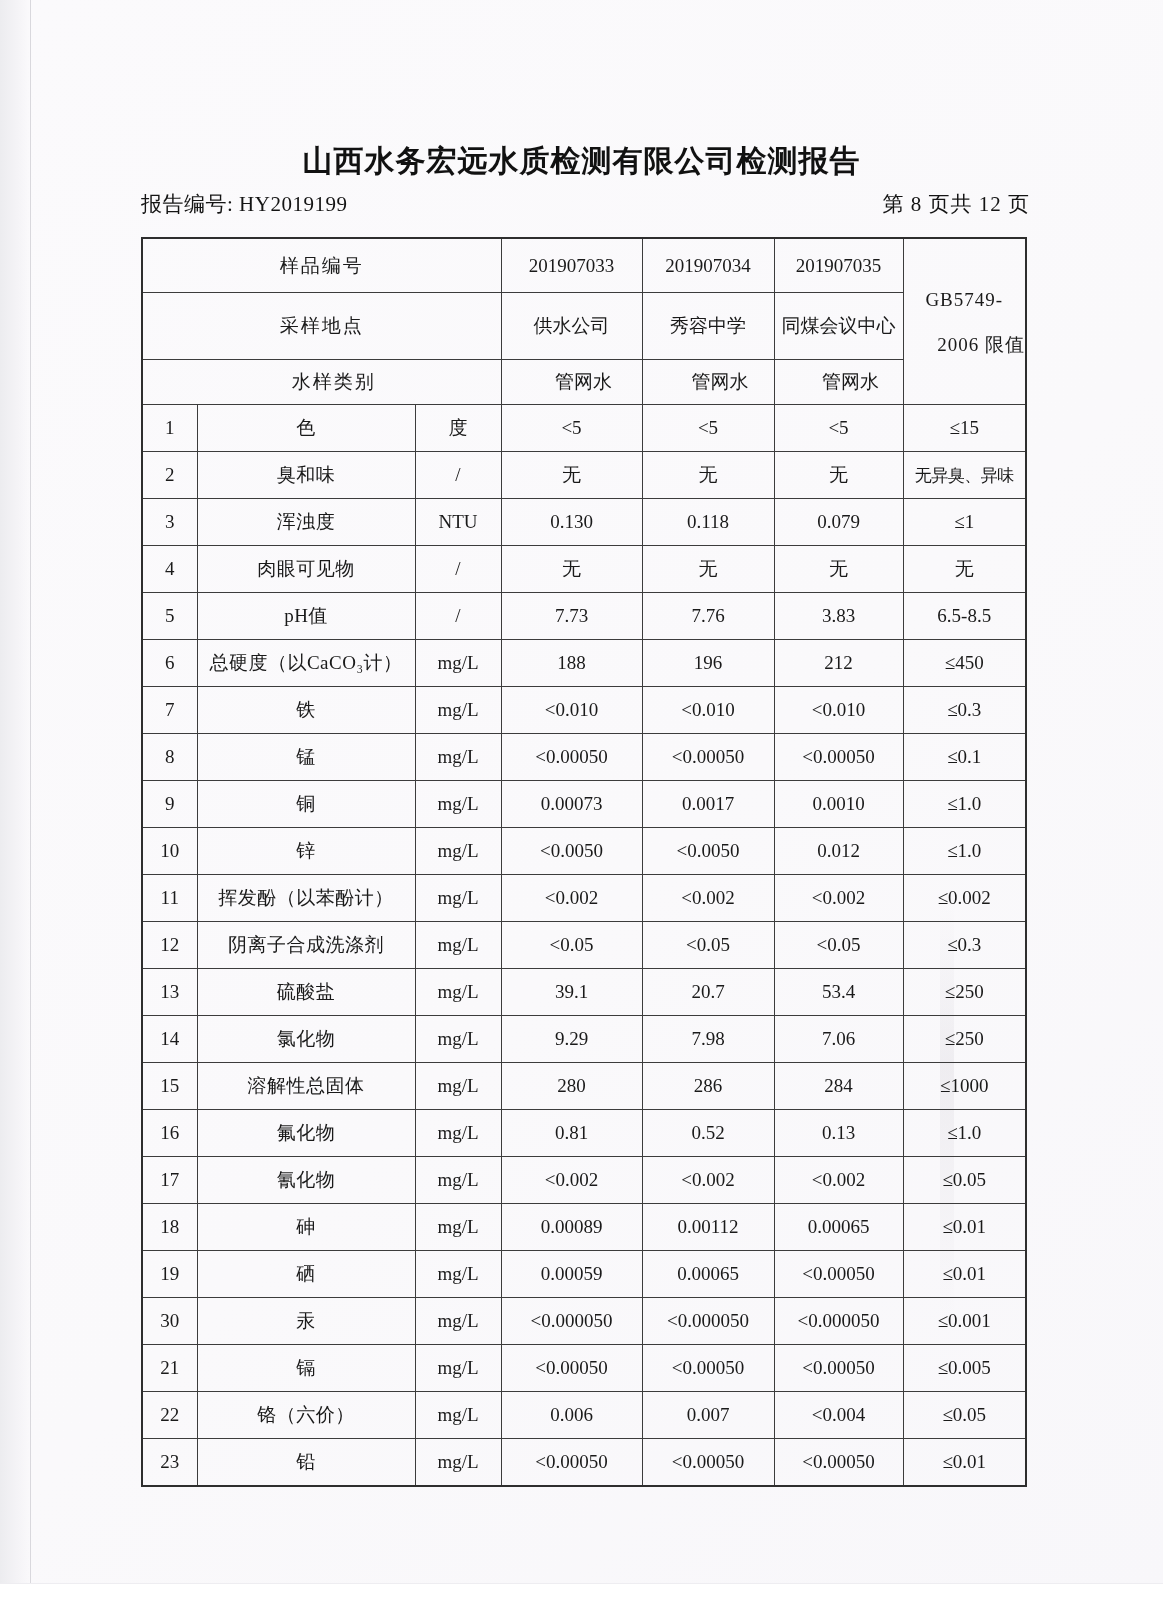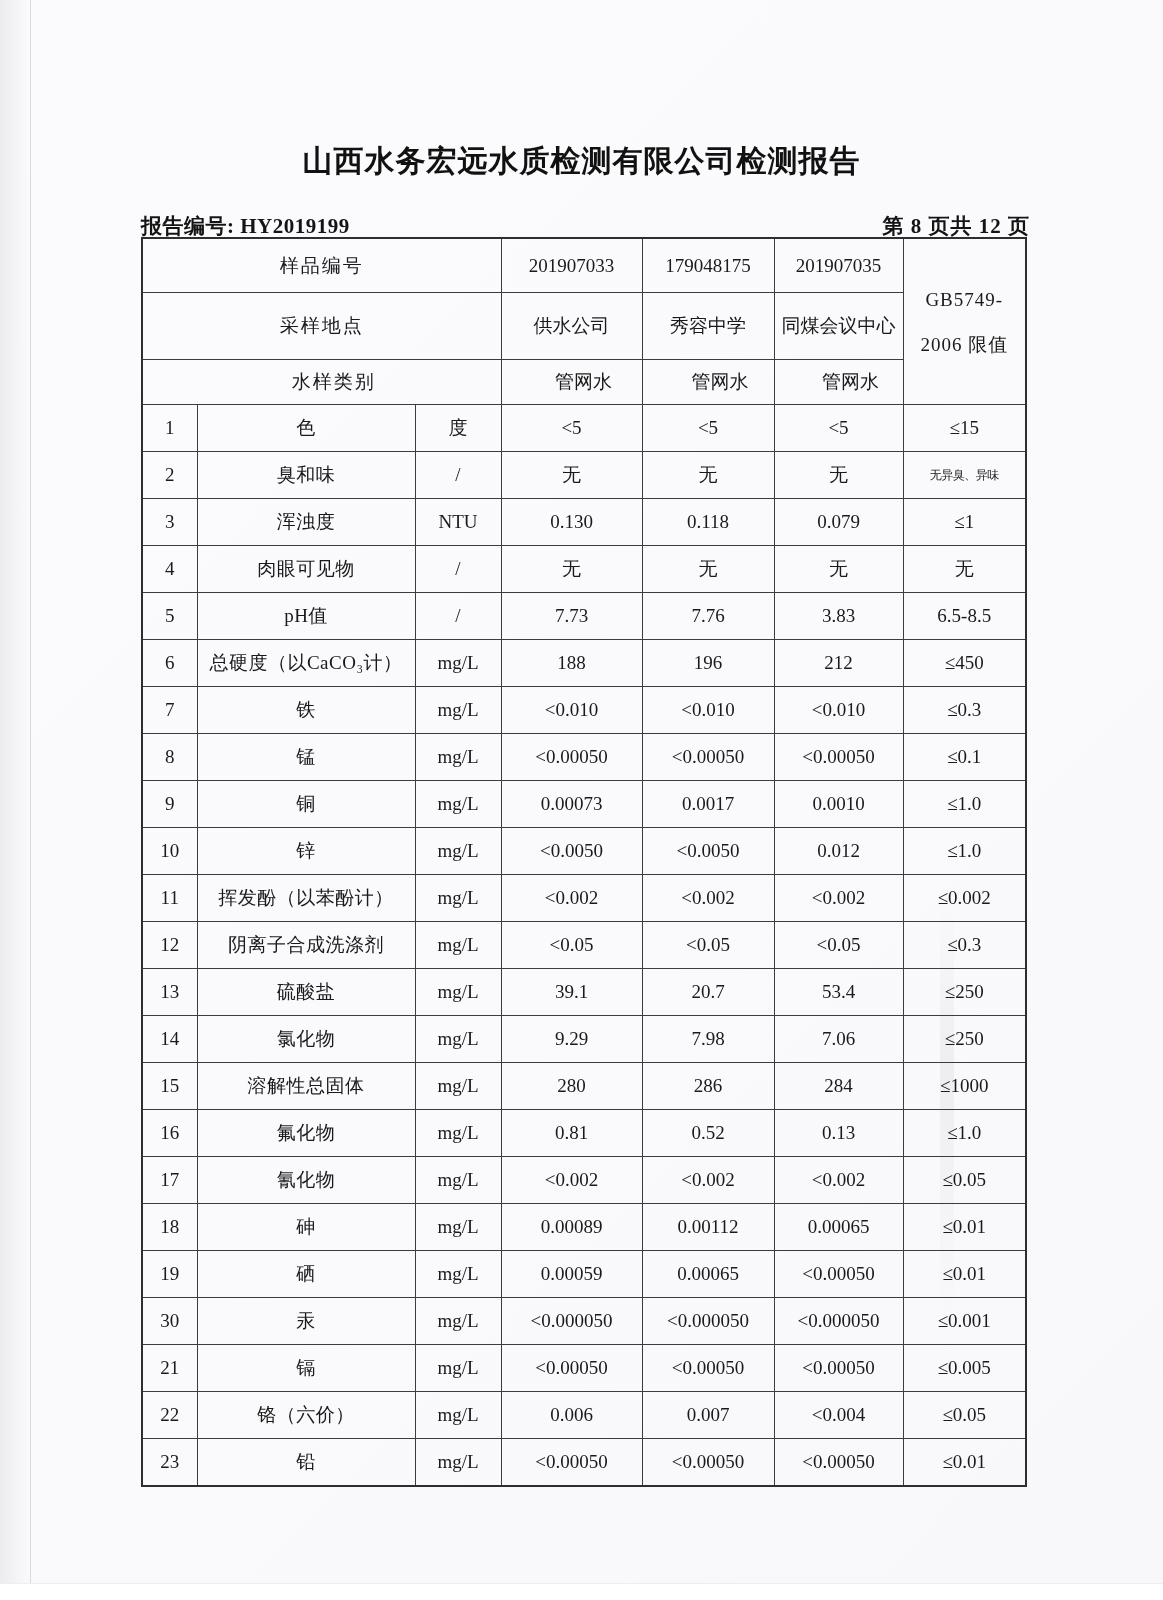--- a/index.html
+++ b/index.html
@@ -38,27 +38,27 @@
     width: 100%;
     text-align: center;
     font-family: Liberation Serif, serif;
     font-weight: bold;
     font-size: 30px;
     letter-spacing: 1px;
     color: #111;
   }
   .meta-line {
     position: absolute;
-    top: 212px;
+    top: 190px;
     left: 141px;
     width: 889px;
     display: flex;
     justify-content: space-between;
     font-size: 21px;
-    font-weight: bold;
+    font-weight: normal;
     color: #141414;
   }
   .meta-left { letter-spacing: 0.5px; }
   .meta-right { letter-spacing: 1px; }
 
   table.report {
     position: absolute;
     left: 141px;
     top: 237px;
     width: 884px;
@@ -83,23 +83,23 @@
     text-align: left;
     padding-left: 13px;
     letter-spacing: 0.5px;
   }
   td.head-label { letter-spacing: 2px; }
   td.limit-head {
     font-size: 20px;
     letter-spacing: 1px;
   }
   .limit-head-inner div { line-height: 1.0; }
-  .limit-head-inner div + div { margin-top: 26px; }
+  .limit-head-inner div + div { margin-top: 26px; text-align: right; }
   td.loc-cell { padding: 0 16px; }
-  #data-rows tr:nth-child(2) td.c-limit { font-size: 12px; letter-spacing: -0.5px; }
+  #data-rows tr:nth-child(2) td.c-limit { font-size: 17px; letter-spacing: -0.5px; }
   
   .smudge {
     position: absolute;
     left: 940px; top: 900px;
     width: 14px; height: 420px;
     background: linear-gradient(to bottom, rgba(190,185,195,0) 0%, rgba(190,185,195,0.18) 40%, rgba(190,185,195,0) 100%);
     pointer-events: none;
   }
 </style>
 </head>
@@ -123,21 +123,21 @@
       <col style="width:86px">
       <col style="width:141px">
       <col style="width:132px">
       <col style="width:129px">
       <col style="width:123px">
     </colgroup>
     <tbody>
       <tr class="hrow1">
         <td colspan="3" class="head-label">样品编号</td>
         <td>201907033</td>
-        <td>179048175</td>
+        <td>201907034</td>
         <td>201907035</td>
         <td rowspan="3" class="limit-head">
           <div class="limit-head-inner">
             <div>GB5749-</div>
             <div>2006 限值</div>
           </div>
         </td>
       </tr>
       <tr class="hrow2">
         <td colspan="3" class="head-label">采样地点</td>

